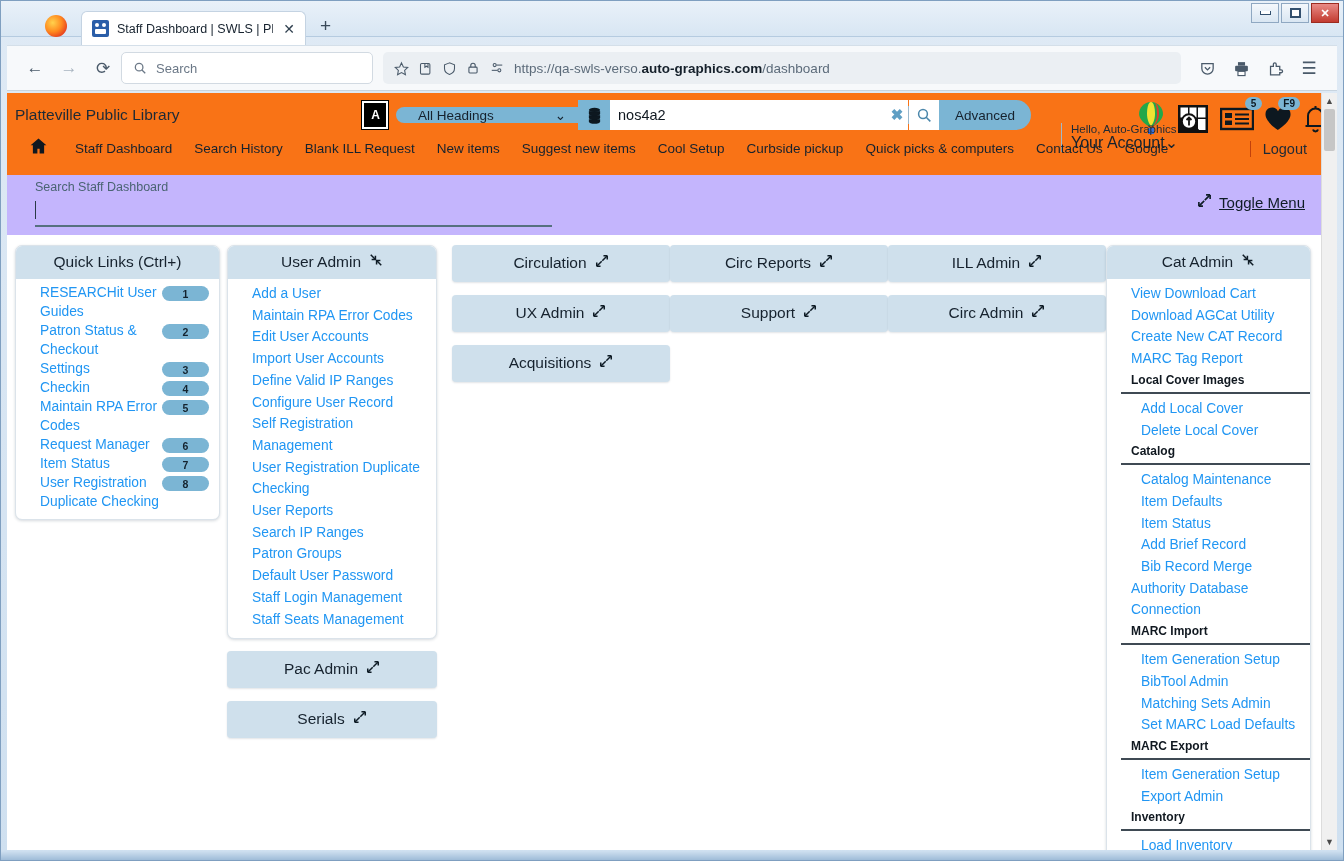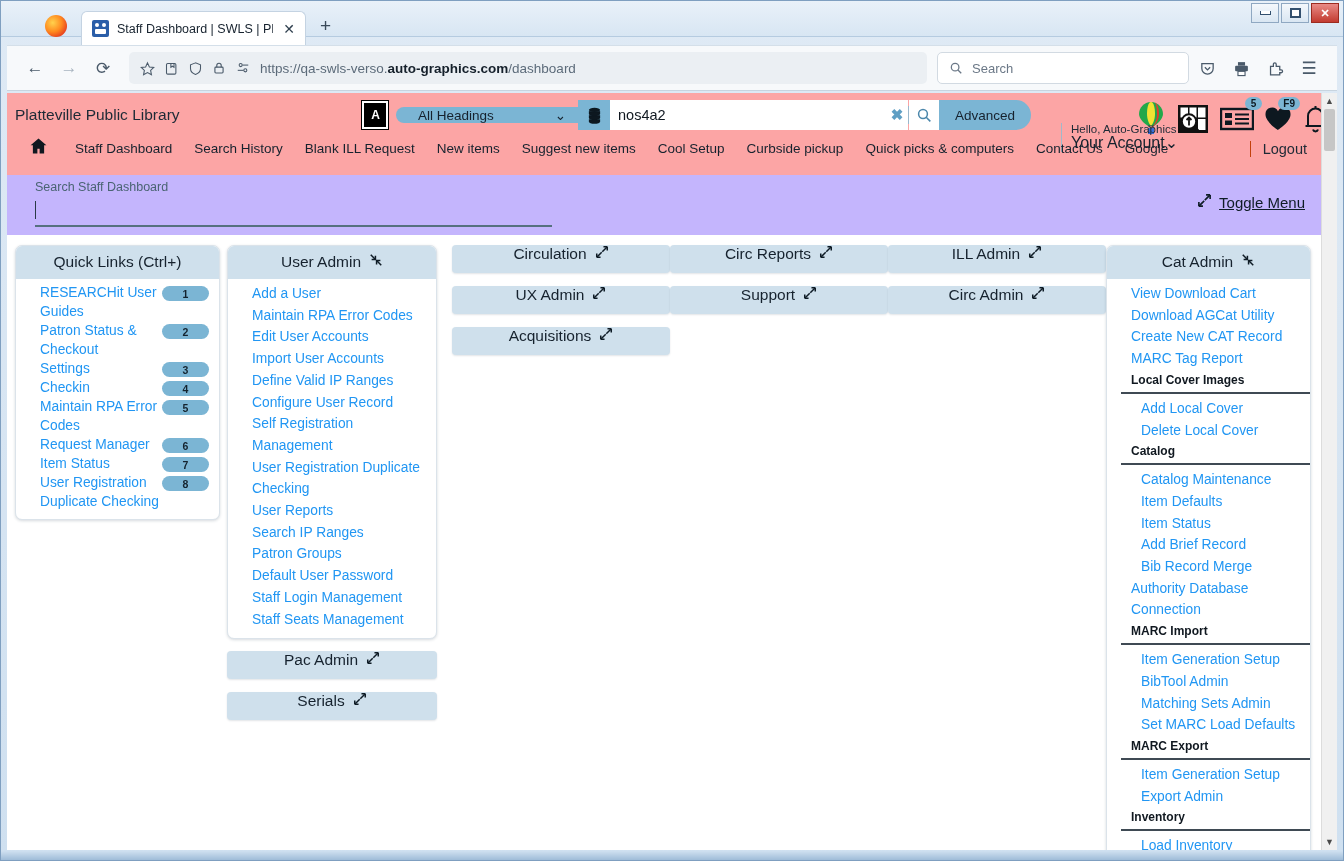--- a/index.html
+++ b/index.html
@@ -107,21 +107,21 @@
   .chrome-ico { color: #4a5a6a; font-size: 15px; display:flex; align-items:center; }
 
   
   #viewport {
     position: absolute; top: 92px; left: 6px; right: 6px; bottom: 10px;
     background: #ffffff; overflow: hidden;
   }
 
   
   #app-header {
-    height: 82px; background: #fca5a5; position: relative;
+    height: 82px; background: #f97316; position: relative;
   }
   #lib-name {
     position: absolute; left: 8px; top: 13px;
     font-size: 15.5px; color: #1e2a36;
   }
   #search-cluster {
     position: absolute; left: 355px; top: 7px;
     display: flex; align-items: center;
   }
   #lang-icon {
@@ -228,21 +228,21 @@
     background: #cfe0ec; text-align: center;
     font-size: 15.5px; color: #16222e;
     padding: 7px 4px 8px;
     display: flex; align-items: center; justify-content: center; gap: 8px;
   }
   .panel-body { padding: 4px 0 8px 14px; }
 
   .collapsed-bar {
     background: #cfe0ec; border-radius: 4px;
     text-align: center; font-size: 15.5px; color: #16222e;
-    padding: 0 4px 10px; margin-bottom: 13px;
+    padding: 9px 4px 10px; margin-bottom: 13px;
     display: flex; align-items: center; justify-content: center; gap: 8px;
     box-shadow: 0 1px 2px rgba(30,50,70,.13);
   }
 
   .ql-row {
     display: flex; align-items: flex-start;
     padding: 0 10px;
   }
   .ql-label {
     flex: 1 1 auto; color: #2196f3; font-size: 13.8px; line-height: 19px;
@@ -311,20 +311,30 @@
         <div id="tab-close">✕</div>
       </div>
       <div id="new-tab">+</div>
     </div>
   </div>
 
   <div id="navbar">
     <div class="navbtn">←</div>
     <div class="navbtn dim">→</div>
     <div class="navbtn">⟳</div>
+
+    <div id="searchbar">
+      <span class="chrome-ico">
+        <svg width="14" height="14" viewBox="0 0 24 24" fill="none" stroke="#6b7887" stroke-width="2.2">
+          <circle cx="10.5" cy="10.5" r="6.5"></circle>
+            <path d="M15.3 15.3 21 21"></path>
+        </svg>
+      </span>
+      <span>Search</span>
+    </div>
 
     <div id="urlbar">
       <span class="chrome-ico">
         <svg width="15" height="15" viewBox="0 0 24 24" fill="none" stroke="#4a5a6a" stroke-width="1.7">
           <polygon points="12,3 15,9.5 22,10.3 17,15 18.3,22 12,18.6 5.7,22 7,15 2,10.3 9,9.5"></polygon>
         </svg>
       </span>
       <span class="chrome-ico">
         <svg width="15" height="15" viewBox="0 0 24 24" fill="none" stroke="#4a5a6a" stroke-width="1.7">
           <rect x="4" y="4" width="15" height="17" rx="2"></rect>
@@ -344,30 +354,20 @@
       </span>
       <span class="chrome-ico">
         <svg width="16" height="14" viewBox="0 0 24 24" fill="none" stroke="#4a5a6a" stroke-width="1.8">
           <circle cx="8" cy="7" r="2.6"></circle>
             <path d="M11 7h10"></path>
             <circle cx="16" cy="16" r="2.6"></circle>
             <path d="M13 16H3"></path>
         </svg>
       </span>
       <span id="url-text">https://qa-swls-verso.<b>auto-graphics.com</b>/dashboard</span>
-    </div>
-
-    <div id="searchbar">
-      <span class="chrome-ico">
-        <svg width="14" height="14" viewBox="0 0 24 24" fill="none" stroke="#6b7887" stroke-width="2.2">
-          <circle cx="10.5" cy="10.5" r="6.5"></circle>
-            <path d="M15.3 15.3 21 21"></path>
-        </svg>
-      </span>
-      <span>Search</span>
     </div>
 
     <div class="navbtn">
       <svg width="17" height="17" viewBox="0 0 24 24" fill="none" stroke="#4a5a6a" stroke-width="1.8">
         <path d="M4 5h16v7c0 4.5-3.6 8-8 8s-8-3.5-8-8z"></path>
           <path d="M8.3 10.3 12 14l3.7-3.7"></path>
       </svg>
     </div>
     <div class="navbtn">
       <svg width="17" height="17" viewBox="0 0 24 24" fill="#4a5a6a">

